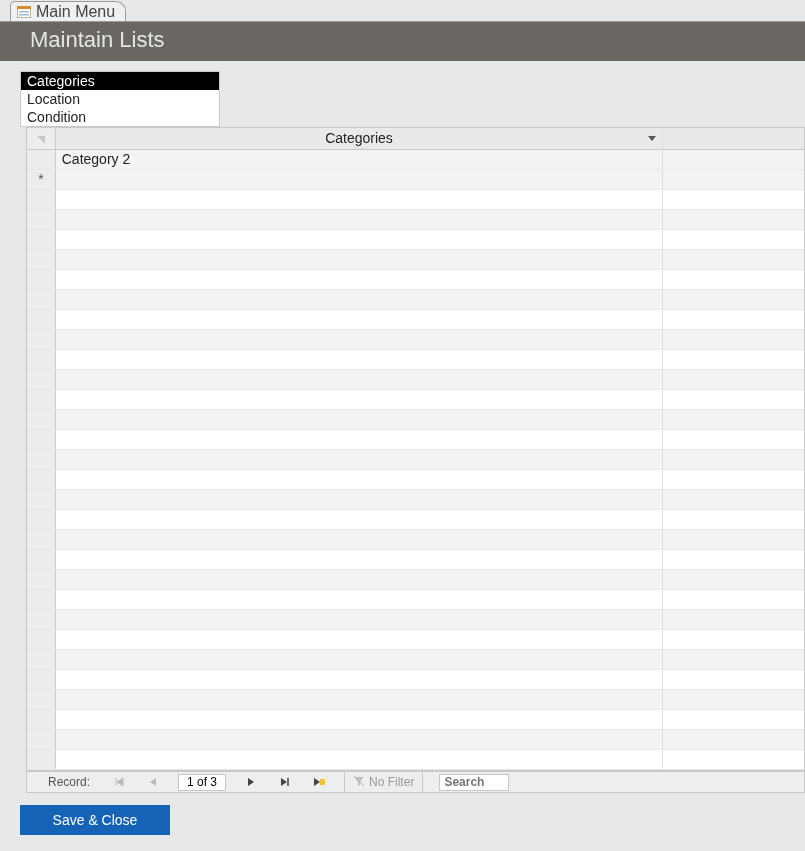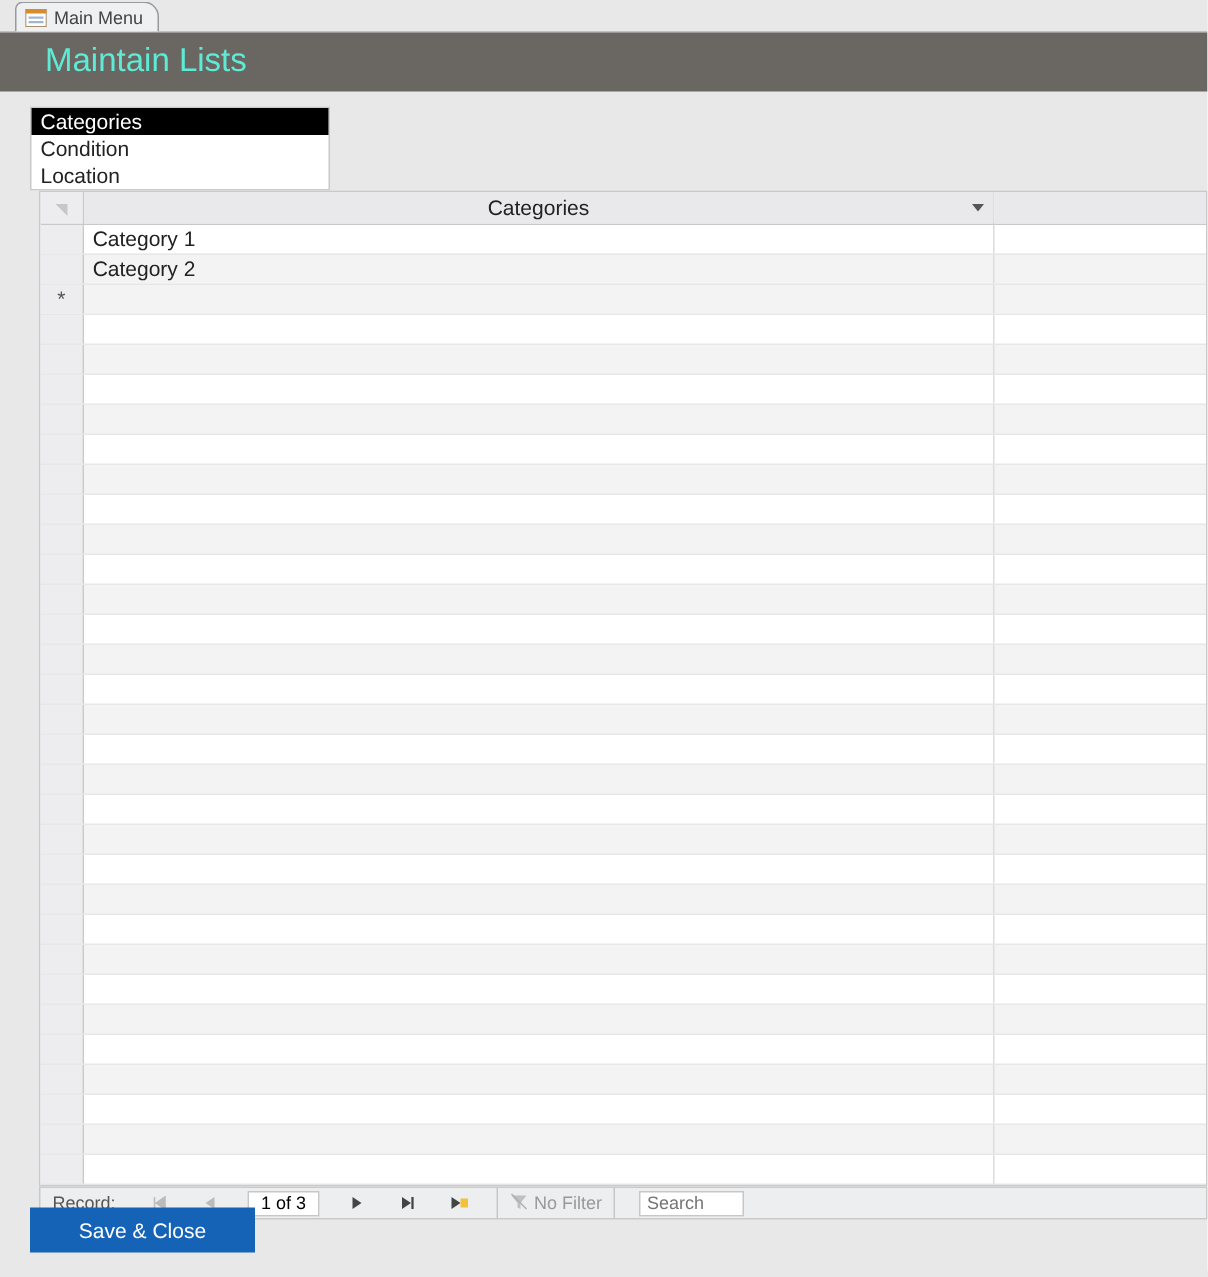--- a/index.html
+++ b/index.html
@@ -27,21 +27,21 @@
     display: flex;
     align-items: center;
     height: 20px;
     padding: 0 10px 0 6px;
     background: #eef0f2;
     border: 1px solid #9a9a9a;
     border-bottom: none;
     border-top-left-radius: 5px;
     border-top-right-radius: 10px;
     margin-right: 12px;
-    font-size: 12px;
+    font-size: 16px;
     color: #444;
     cursor: pointer;
   }
   .tab.active {
     background: #f7c268;
     color: #6b3b00;
     font-weight: 600;
     border-color: #b98a3a;
   }
   .tab .form-icon {
@@ -50,21 +50,21 @@
     margin-right: 5px;
     display: inline-flex;
     align-items: center;
     justify-content: center;
   }
   .form-icon svg { display:block; }
 
   
   .header-band {
     background: #6a6763;
-    color: #5eead4;
+    color: #e5e5e5;
     padding: 5px 0 8px 30px;
     font-size: 22px;
     font-weight: 400;
   }
 
   
   .workspace {
     padding: 10px 0 0 20px;
     display: flex;
     height: 720px;
@@ -150,21 +150,21 @@
   .recordnav {
     display: flex;
     align-items: center;
     height: 22px;
     background: #eceef0;
     border: 1px solid #c9c9c9;
     border-top: 1px solid #c9c9c9;
     font-size: 12px;
     color: #555;
     gap: 16px;
-    padding: 0 4px;
+    padding: 0 17px;
   }
   .recordnav .lbl { padding: 0 4px; }
   .recordnav .navbtn {
     width: 18px; height: 18px;
     display:flex; align-items:center; justify-content:center;
     cursor:pointer;
     color:#444;
   }
   .recordnav .navbtn.disabled { color:#bbb; cursor:default; }
   .recordnav input.pos {
@@ -186,20 +186,21 @@
     text-align:right;
   }
   .recordnav input.search {
     height:17px;
     width:70px;
     border:1px solid #c7c7c7;
     background:#fff;
     font-size:12px;
     padding:0 4px;
     color:#888;
+    font-weight:bold;
   }
 
   
   .save-btn {
     margin: 24px 0 16px 20px;
     width: 150px;
     height: 30px;
     background: #1463b6;
     color:#fff;
     border:none;
@@ -234,24 +235,24 @@
 </div>
 
 
 <div class="workspace">
 
   <div class="sidebar">
     <div class="item selected">
       <span>Categories</span>
     </div>
     <div class="item">
-      <span>Condition</span>
+      <span>Location</span>
     </div>
     <div class="item">
-      <span>Location</span>
+      <span>Condition</span>
     </div>
   </div>
 
   <div class="grid-wrap">
     <div class="grid-scroll">
       <table class="datasheet">
         <colgroup>
           <col style="width:20px">
           <col class="col-main">
           <col class="col-blank">
@@ -268,25 +269,20 @@
               <span class="hdr-dd">
                 <svg width="8" height="8">
                     <path d="M0 2 L8 2 L4 7 Z" fill="#555"></path>
                   </svg>
               </span>
             </th>
             <th class="col-blank"></th>
           </tr>
         </thead>
         <tbody id="gridbody">
-          <tr>
-            <td class="rowsel"></td>
-            <td>Category 1</td>
-            <td class="col-blank"></td>
-          </tr>
           <tr class="alt">
             <td class="rowsel"></td>
             <td>Category 2</td>
             <td class="col-blank"></td>
           </tr>
           <tr class="alt">
             <td class="rowsel">*</td>
             <td></td>
             <td class="col-blank"></td>
           </tr>

